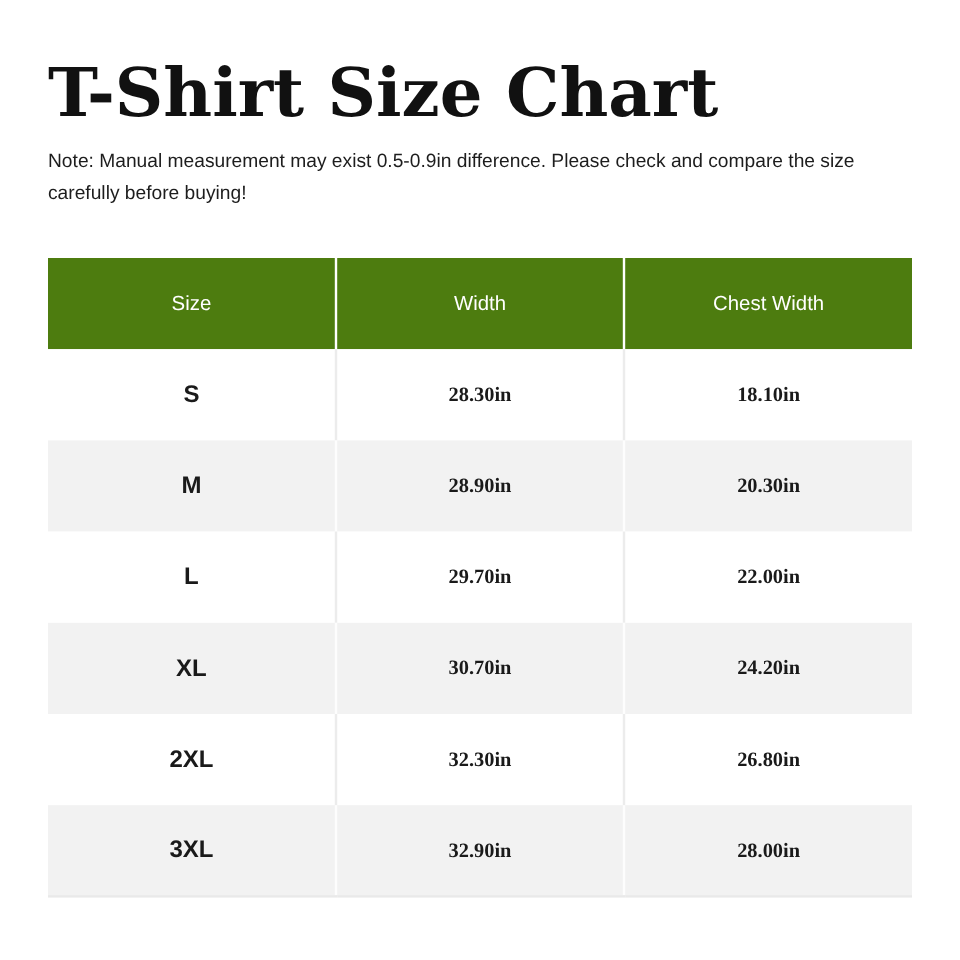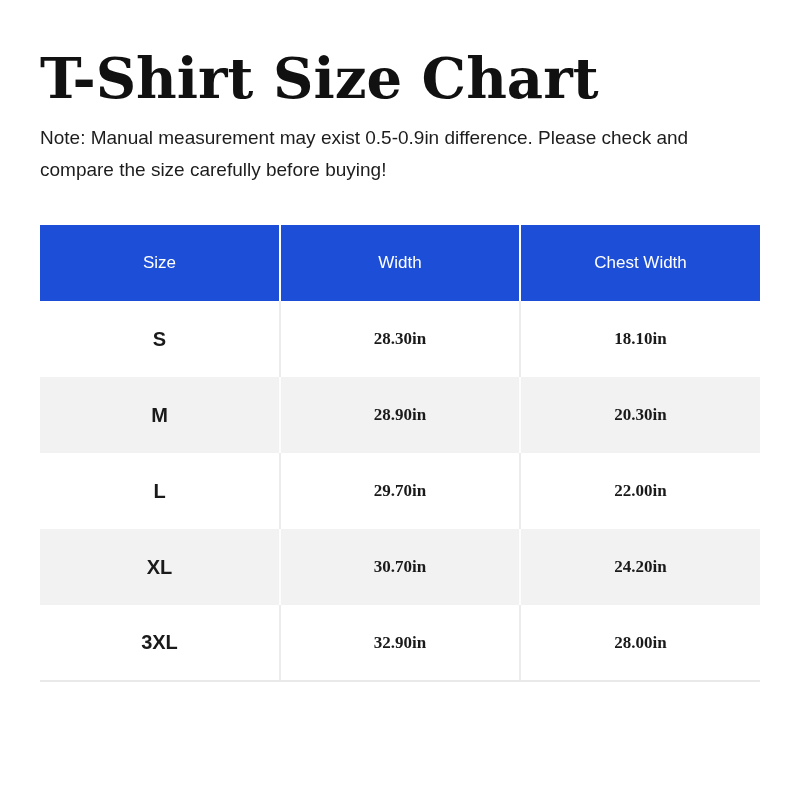--- a/index.html
+++ b/index.html
@@ -19,35 +19,35 @@
     font-family: "DejaVu Serif", "Liberation Serif", serif;
     font-weight: 700;
     font-size: 56px;
     line-height: 1.15;
     color: #111111;
     letter-spacing: 0px;
     white-space: nowrap;
   }
   p.note {
     margin-top: 12px;
-    font-size: 19px;
+    font-size: 16px;
     line-height: 1.65;
     color: #1d1d1d;
     max-width: 732px;
   }
   table.size-table {
     margin-top: 40px;
     width: 720px;
     border-collapse: collapse;
     table-layout: fixed;
     text-align: center;
   }
   table.size-table col { width: 33.333%; }
   .size-table thead th {
-    background: #1d4ed8;
+    background: #4d7c0f;
     color: #ffffff;
     font-weight: 400;
     font-size: 17px;
     height: 76px;
     vertical-align: middle;
   }
   .size-table thead th + th { border-left: 2px solid #ffffff; }
   .size-table tbody td {
     height: 76px;
     vertical-align: middle;
@@ -99,20 +99,25 @@
         <td>L</td>
         <td>29.70in</td>
         <td>22.00in</td>
       </tr>
       <tr>
         <td>XL</td>
         <td>30.70in</td>
         <td>24.20in</td>
       </tr>
       <tr>
+        <td>2XL</td>
+        <td>32.30in</td>
+        <td>26.80in</td>
+      </tr>
+      <tr>
         <td>3XL</td>
         <td>32.90in</td>
         <td>28.00in</td>
       </tr>
     </tbody>
   </table>
 
 </div>
 
 </body></html>

